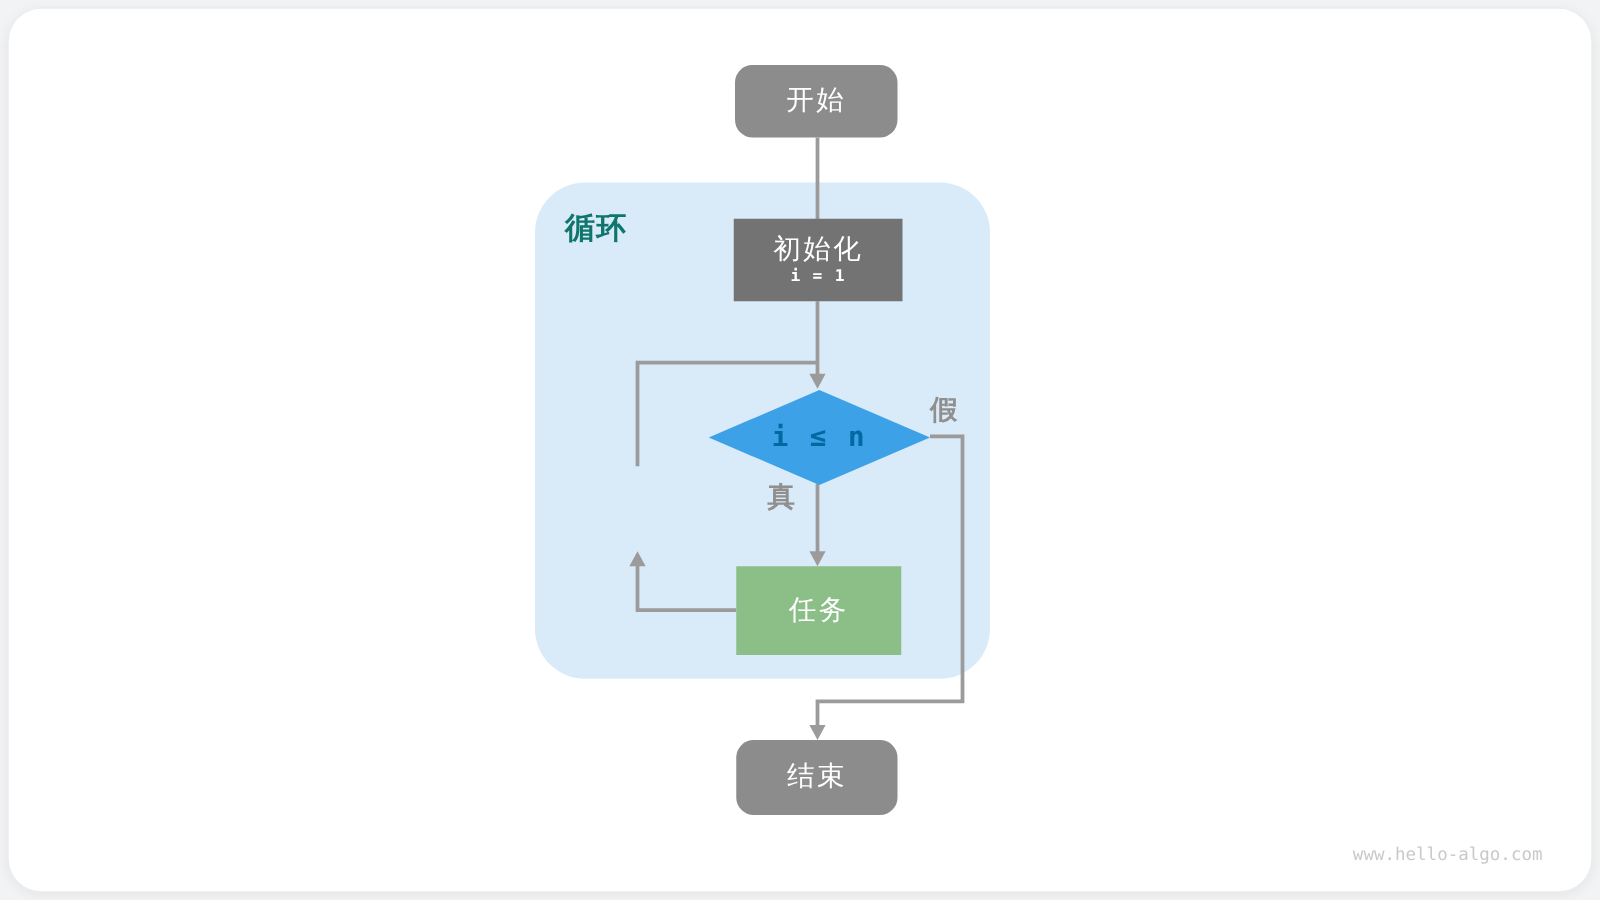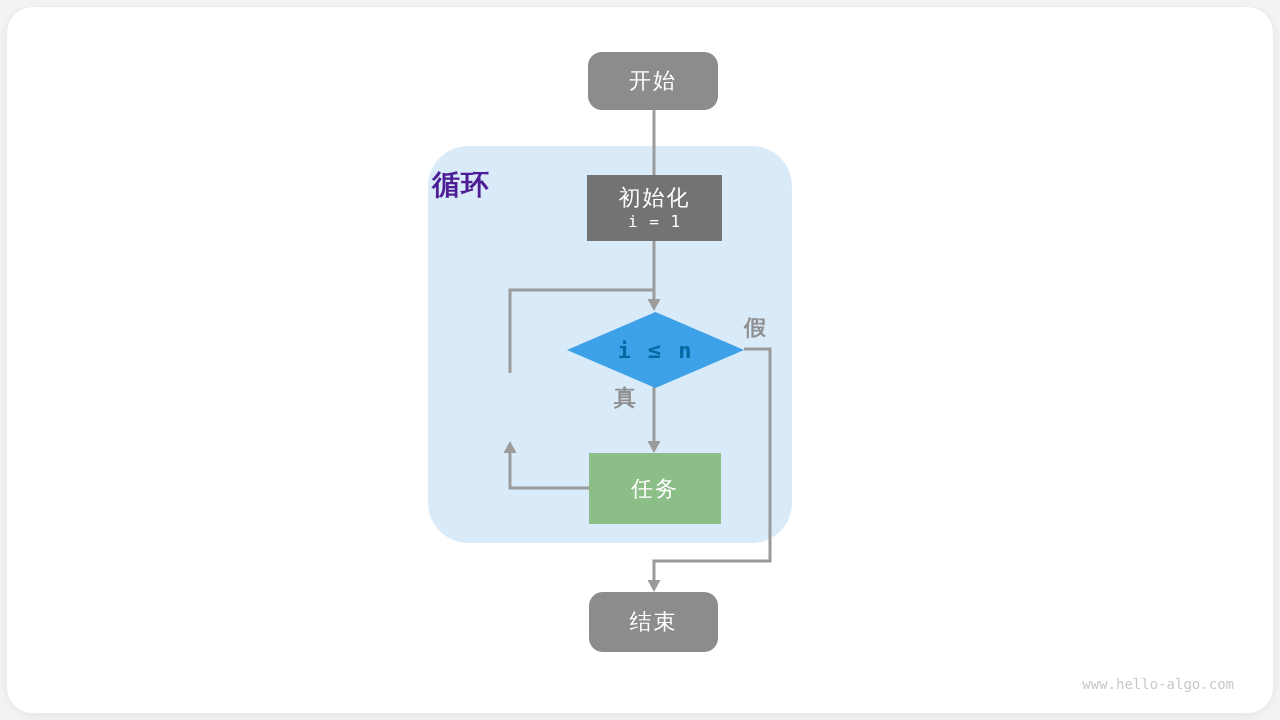--- a/index.html
+++ b/index.html
@@ -17,40 +17,40 @@
     border-radius: 26px;
     box-shadow: 0 0 0 1px #ececec, 0 2px 10px rgba(0,0,0,0.07);
     z-index: 0;
   }
 
   .loop-box {
     position: absolute; left: 428px; top: 146px; width: 364px; height: 397px;
     background: #D9EAF9; border-radius: 40px; z-index: 1;
   }
   .loop-label {
-    position: absolute; left: 432px; top: 166px;
-    font-size: 28px; font-weight: 700; color: #4c1d95;
+    position: absolute; left: 452px; top: 166px;
+    font-size: 24px; font-weight: 700; color: #0f766e;
     z-index: 3; letter-spacing: 1px;
   }
 
   svg.edges { position: absolute; left: 0; top: 0; z-index: 2; }
   .edge { stroke: #9B9B9B; stroke-width: 3; fill: none; }
   .arrow { fill: #9B9B9B; stroke: none; }
   .diamond { fill: #3DA1E8; stroke: none; }
 
   .node {
     position: absolute; z-index: 3;
     display: flex; flex-direction: column;
     justify-content: center;
     color: #ffffff; text-align: center; line-height: 1.25;
   }
   .node .zh { font-size: 22px; font-weight: 500; letter-spacing: 2px; }
   .node .code {
     font-family: "DejaVu Sans Mono", "Liberation Mono", monospace;
-    font-size: 16px; font-weight: 400; letter-spacing: 1px;
+    font-size: 13px; font-weight: 700; letter-spacing: 1px;
   }
   .terminal { background: #8C8C8C; border-radius: 14px; }
   .process-blue { background: #737373; }
   .process-green { background: #8CBE87; }
 
   .node-start { left: 588px; top: 52px;  width: 130px; height: 58px; }
   .node-init  { left: 587px; top: 175px; width: 135px; height: 66px; }
   .node-update{ left: 443px; top: 372px; width: 133px; height: 68px; }
   .node-task  { left: 589px; top: 453px; width: 132px; height: 71px; }
   .node-end   { left: 589px; top: 592px; width: 129px; height: 60px; }

